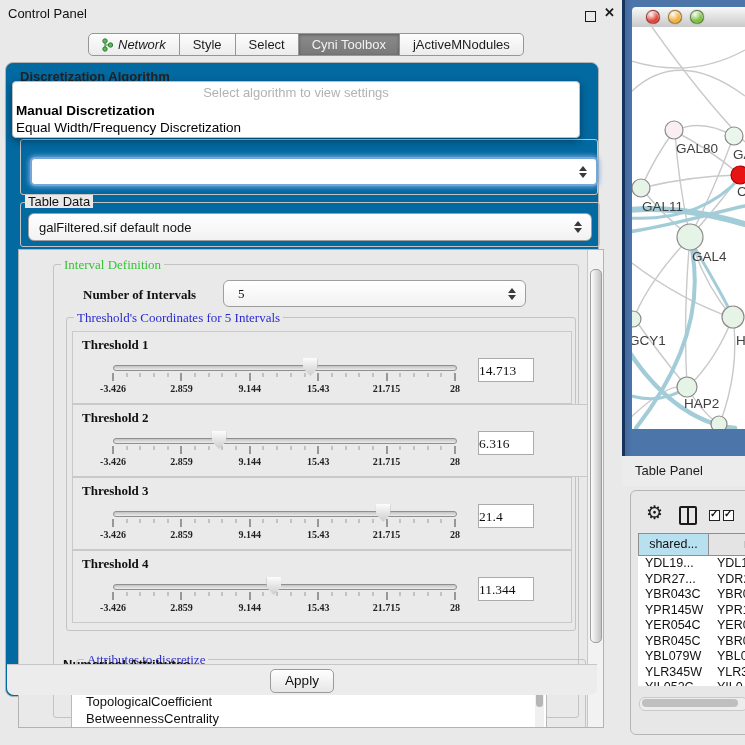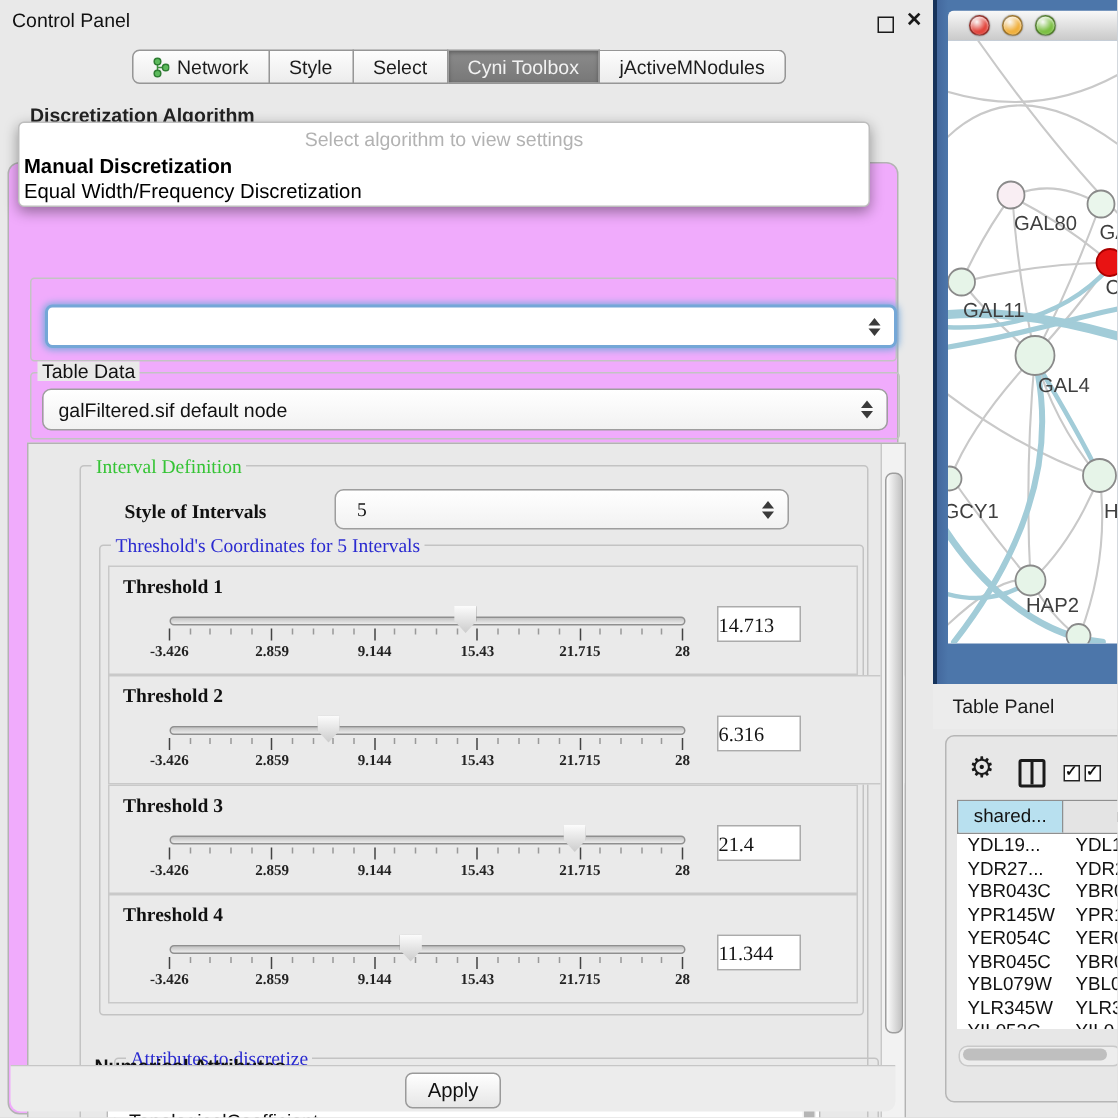--- a/index.html
+++ b/index.html
@@ -8,25 +8,25 @@
   
   .cp-title{position:absolute;left:8px;top:6px;font-size:13px;color:#111;}
   .float-icon{position:absolute;left:585px;top:11px;width:9px;height:9px;border:1.5px solid #1a1a1a;background:transparent;}
   .close-icon{position:absolute;left:604px;top:5px;font-size:13px;font-weight:bold;color:#1a1a1a;}
   .seg-bar{position:absolute;display:flex;height:23px;}
   .top-tabs{left:88px;top:33px;}
   .bottom-tabs{left:145px;top:703px;}
   .seg{display:flex;align-items:center;gap:5px;padding:0 13px;font-size:13px;
        background:linear-gradient(#fdfdfd,#ececec);border:1px solid #969696;border-left:none;
        color:#1c1c1c;white-space:nowrap;cursor:default;}
-  .seg:first-child{border-left:1px solid #969696;border-radius:5px 0 0 5px;}
+  .seg:first-child{border-left:1px solid #969696;border-radius:5px 0 0 5px;font-style:italic;}
   .seg:last-child{border-radius:0 5px 5px 0;}
   .seg.selected{background:linear-gradient(#8b8b8b,#787878);color:#f2f2f2;box-shadow:inset 0 1px 3px rgba(0,0,0,.35);}
   .outer-panel{position:absolute;left:5px;top:62px;width:592px;height:633px;
-               border:1px solid #b3b3b3;border-radius:8px;background:#f0abfc;margin-top:46px;}
+               border:1px solid #b3b3b3;border-radius:8px;background:#0369a1;}
   .groupbox{position:absolute;border:1px solid #c3c3c3;border-radius:3px;font-family:Liberation Serif, serif;}
   .group-legend{position:absolute;font-size:13px;background:#e9e9e9;padding:0 3px;line-height:13px;}
   .legend-green{color:#35c435;}
   .legend-blue{color:#2a2ad0;}
   .disc-title{position:absolute;left:20px;top:69px;font-size:13px;font-weight:bold;color:#222;z-index:1;}
   .disc-box{left:14px;top:76px;width:576px;height:54px;}
   .focus-combo{position:absolute;left:24px;top:94px;width:564px;height:25px;border-radius:5px;
                background:#fff;border:2px solid #74a7d7;box-shadow:0 0 5px 1px #79abdd;z-index:2;}
   .popup{position:absolute;left:12px;top:81px;width:566px;height:55px;background:#fff;
          border:1px solid #bdbdbd;border-radius:4px;box-shadow:0 3px 9px rgba(0,0,0,.38);z-index:3;}
@@ -154,21 +154,21 @@
     <div class="groupbox td-box"></div>
     <div class="group-legend td-legend">Table Data</div>
     <div class="combo td-combo">
       <span class="val">galFiltered.sif default node</span>
       <span class="spinner"></span>
     </div>
 
     <div class="scrollpane">
       <div class="groupbox interval-box">
         <div class="group-legend legend-green interval-legend">Interval Definition</div>
-        <div class="noi-label">Style of Intervals</div>
+        <div class="noi-label">Number of Intervals</div>
         <div class="combo noi-combo">
           <span class="val" style="padding-left:14px">5</span>
           <span class="spinner"></span>
         </div>
         <div class="groupbox thr-group">
           <div class="group-legend legend-blue thr-legend">Threshold's Coordinates for 5 Intervals</div>
           <div id="thr-rows">
   <div class="thr-box" style="top: 13px;">
     <div class="thr-label">Threshold 1</div>
     <div class="thr-slider">

